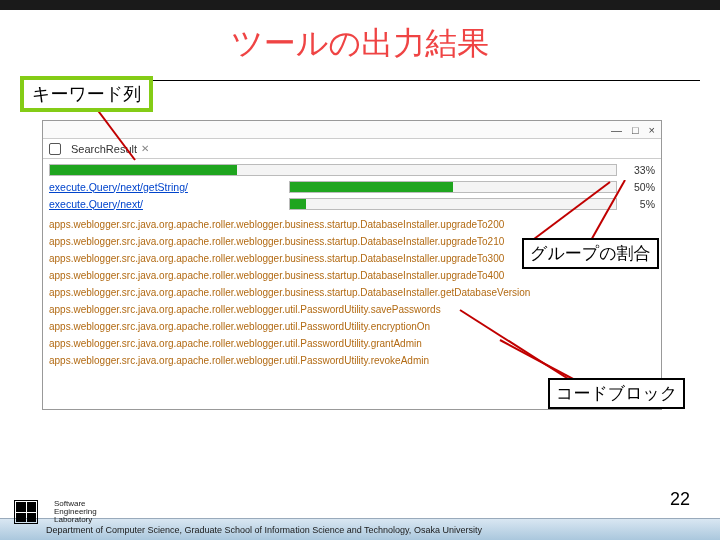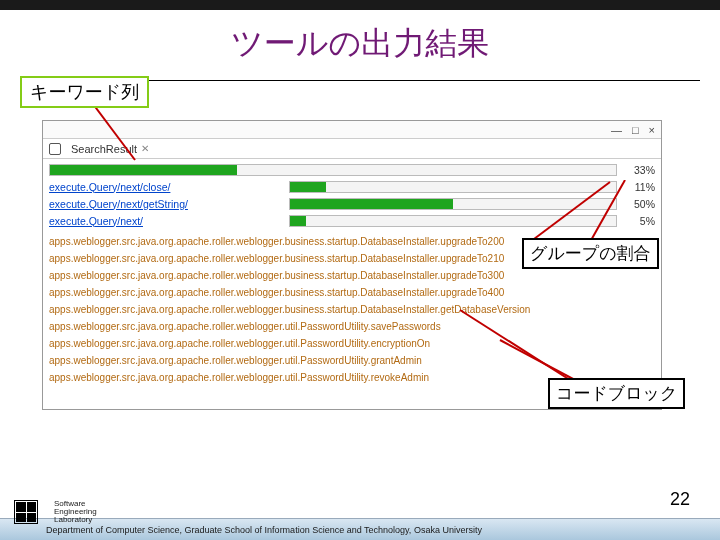--- a/index.html
+++ b/index.html
@@ -1,20 +1,20 @@
 <!DOCTYPE html>
 <html><head>
 <meta charset="utf-8">
 <style>
   * { margin: 0; padding: 0; box-sizing: border-box; }
   body { width: 720px; height: 540px; background: #fff; font-family: "Meiryo", "Arial", sans-serif; overflow: hidden; position: relative; }
   .topbar { height: 10px; background: #1a1a1a; }
-  .title { text-align: center; font-size: 32px; font-weight: 400; margin-top: 12px; color: #701a75; }
+  .title { text-align: center; font-size: 32px; font-weight: 400; margin-top: 12px; color: #ef4444; }
   .divider { border-top: 1px solid #000; margin: 14px 20px 0 20px; }
-  .kw-label { position: absolute; top: 76px; left: 20px; border: 2px solid #84cc16; padding: 2px 8px; font-size: 18px; background: #fff; z-index: 5; }
+  .kw-label { position: absolute; top: 76px; left: 20px; border: 4px solid #84cc16; padding: 2px 8px; font-size: 18px; background: #fff; z-index: 5; }
   .panel { position: absolute; top: 120px; left: 42px; width: 620px; height: 290px; border: 1px solid #999; background: #fff; }
   .panel-head { height: 18px; border-bottom: 1px solid #ccc; background: #fafafa; display:flex; justify-content:flex-end; align-items:center; gap:10px; padding-right:6px; }
   .whead { font-size:11px; color:#444; }
   .tab-row { height: 20px; display: flex; align-items: center; border-bottom: 1px solid #ccc; padding-left: 6px; gap:4px; }
   .eclipse-ico { width:12px; height:12px; border:1px solid #555; border-radius:2px; display:inline-block; }
   .tab { font-size: 11px; color: #333; padding: 18px 6px; display:flex; align-items:center; gap:4px; }
   .tab-x { font-size:10px; color:#888; }
   .rows { padding: 2px 6px; }
   .row { display: flex; align-items: center; height: 17px; font-size: 10.5px; }
   .row-kw { color: #0044cc; text-decoration: underline; flex: 0 0 240px; white-space: nowrap; overflow: hidden; }
@@ -57,27 +57,20 @@
       <span>SearchResult</span>
       <span class="tab-x">✕</span>
     </div>
   </div>
   <div class="rows" id="kw-rows">
       <div class="row">
         <div class="row-bar-wrap">
           <div class="row-bar" style="width:33%"></div>
         </div>
         <div class="row-pct">33%</div>
-      </div>
-      <div class="row">
-        <div class="row-kw">execute.Query/next/close/</div>
-        <div class="row-bar-wrap">
-          <div class="row-bar" style="width:11%"></div>
-        </div>
-        <div class="row-pct">11%</div>
       </div>
       <div class="row">
         <div class="row-kw">execute.Query/next/getString/</div>
         <div class="row-bar-wrap">
           <div class="row-bar" style="width:50%"></div>
         </div>
         <div class="row-pct">50%</div>
       </div>
       <div class="row">
         <div class="row-kw">execute.Query/next/</div>

